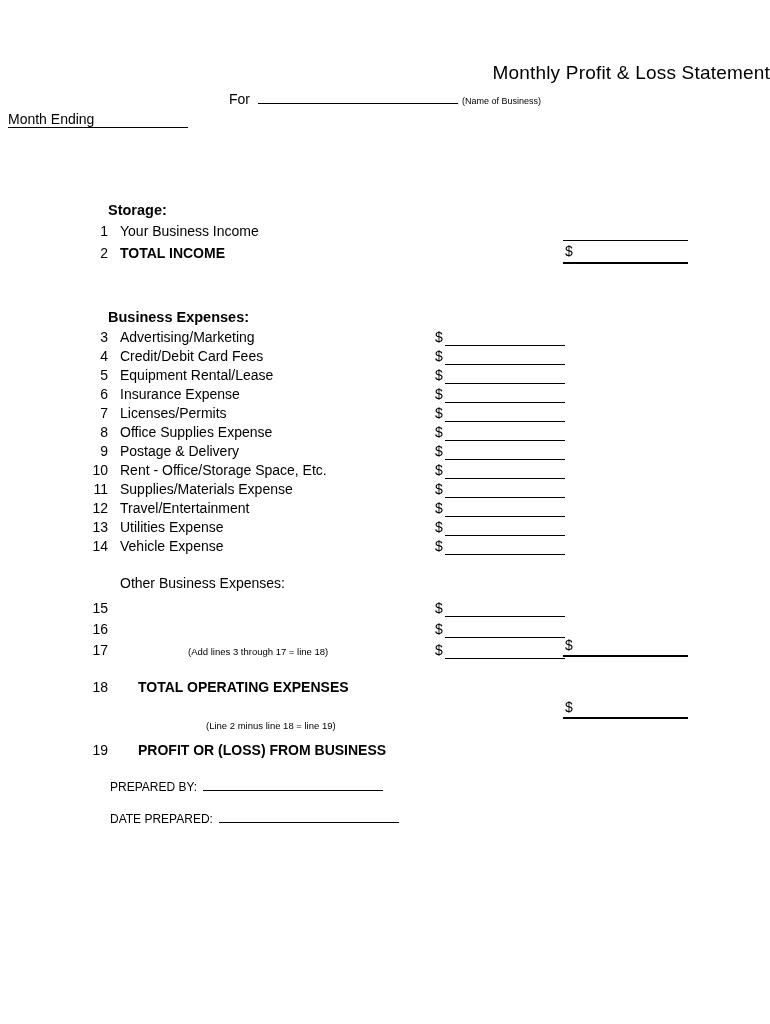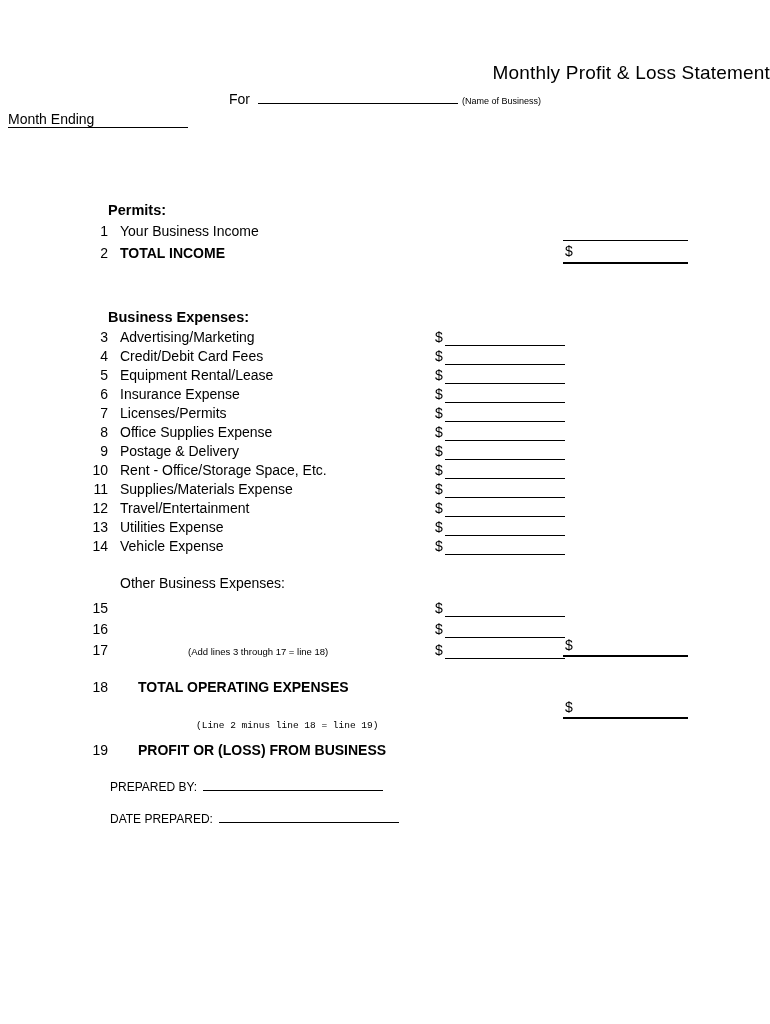--- a/index.html
+++ b/index.html
@@ -121,21 +121,21 @@
     <span class="tiny-note">(Name of Business)</span>
   </div>
 
   <div class="header-line" style="margin-top:4px; padding-right:26px;flex-direction:column;">
     <span class="lbl">Month Ending</span>
     <span class="blank-rule" style="width:180px; margin-left:8px;"></span>
   </div>
 
   <div class="content">
 
-    <div class="section-head" style="margin-left:30px;">Permits:</div>
+    <div class="section-head" style="margin-left:30px;">Storage:</div>
 
     <div class="row" style="margin-top:5px;">
       <span class="num">1</span>
       <span class="label">Your Business Income</span>
     </div>
     <div class="row" style="margin-top:3px;">
       <span class="num">2</span>
       <span class="label bold">TOTAL INCOME</span>
     </div>
 
@@ -251,21 +251,21 @@
       <span class="label bold" style="padding-left:30px;">TOTAL OPERATING EXPENSES</span>
     </div>
     <div class="sub-note" style="left:110px; top:444px;">(Add lines 3 through 17 = line 18)</div>
     <span class="amt-dollar" style="left:487px; top:435px;">$</span>
     <div class="amt-rule thick" style="left:485px; top:453px; width:125px;"></div>
 
     <div class="row" style="margin-top:44px;">
       <span class="num">19</span>
       <span class="label bold" style="padding-left:30px;">PROFIT OR (LOSS) FROM BUSINESS</span>
     </div>
-    <div class="sub-note" style="left:118px; top:518px;font-family:Liberation Mono, monospace;">(Line 2 minus line 18 = line 19)</div>
+    <div class="sub-note" style="left:128px; top:518px;">(Line 2 minus line 18 = line 19)</div>
     <span class="amt-dollar" style="left:487px; top:497px;">$</span>
     <div class="amt-rule thick" style="left:485px; top:515px; width:125px;"></div>
 
   </div>
 
   <div class="prep-line" style="left:110px; top:750px;">
     <span>DATE PREPARED:</span>
     <span class="dots" style="width:180px;"></span>
   </div>
   <div class="prep-line" style="left:110px; top:718px;">

